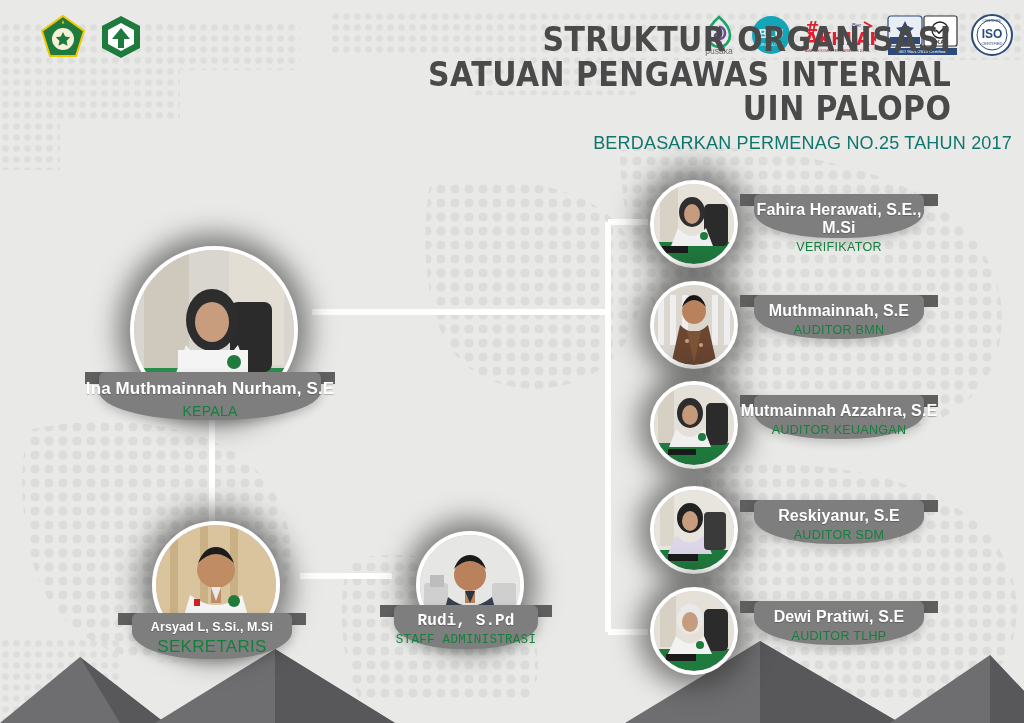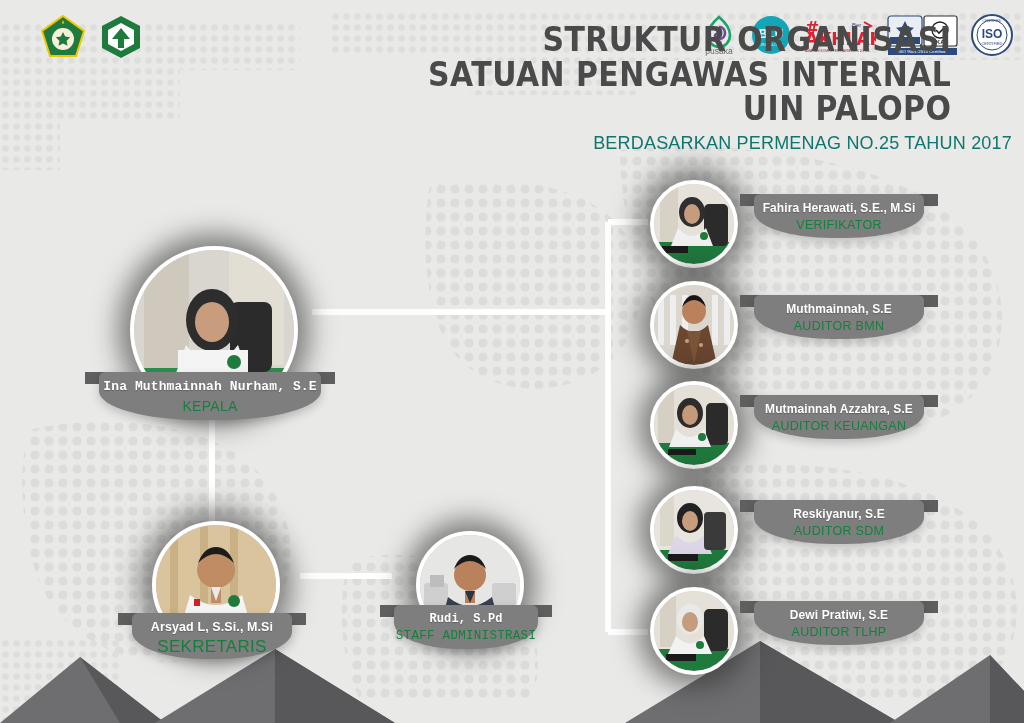--- a/index.html
+++ b/index.html
@@ -63,25 +63,25 @@
   }
   .plate .bowl{
     position:absolute;left:14px;right:14px;top:0;bottom:0;
     background:#7e7e7e;
     border-radius:6px 6px 46% 46% / 6px 6px 60% 60%;
     box-shadow:0 4px 10px rgba(0,0,0,0.18);
   }
   .plate .txt{
     position:absolute;left:0;right:0;top:7px;text-align:center;color:#fff;
   }
-  .plate .nm{font-weight:bold;font-size:12px;letter-spacing:0.1px;text-shadow:0 1px 1px rgba(0,0,0,.25);}
+  .plate .nm{font-weight:bold;font-size:16px;letter-spacing:0.1px;text-shadow:0 1px 1px rgba(0,0,0,.25);}
   .plate .rl{font-size:12.5px;color:#15803d;margin-top:3px;letter-spacing:0.3px;}
 
   
-  .node.head .plate .nm{font-size:13px;font-family:Liberation Mono, monospace;}
+  .node.head .plate .nm{font-size:17px;}
   .node.head .plate .rl{font-size:14px;margin-top:4px;}
   .node.sec .plate .nm{font-size:12.5px;}
   .node.sec .plate .rl{font-size:17px;}
 </style>
 </head>
 <body>
 
 <div id="stage">
 
   <div class="dots">

